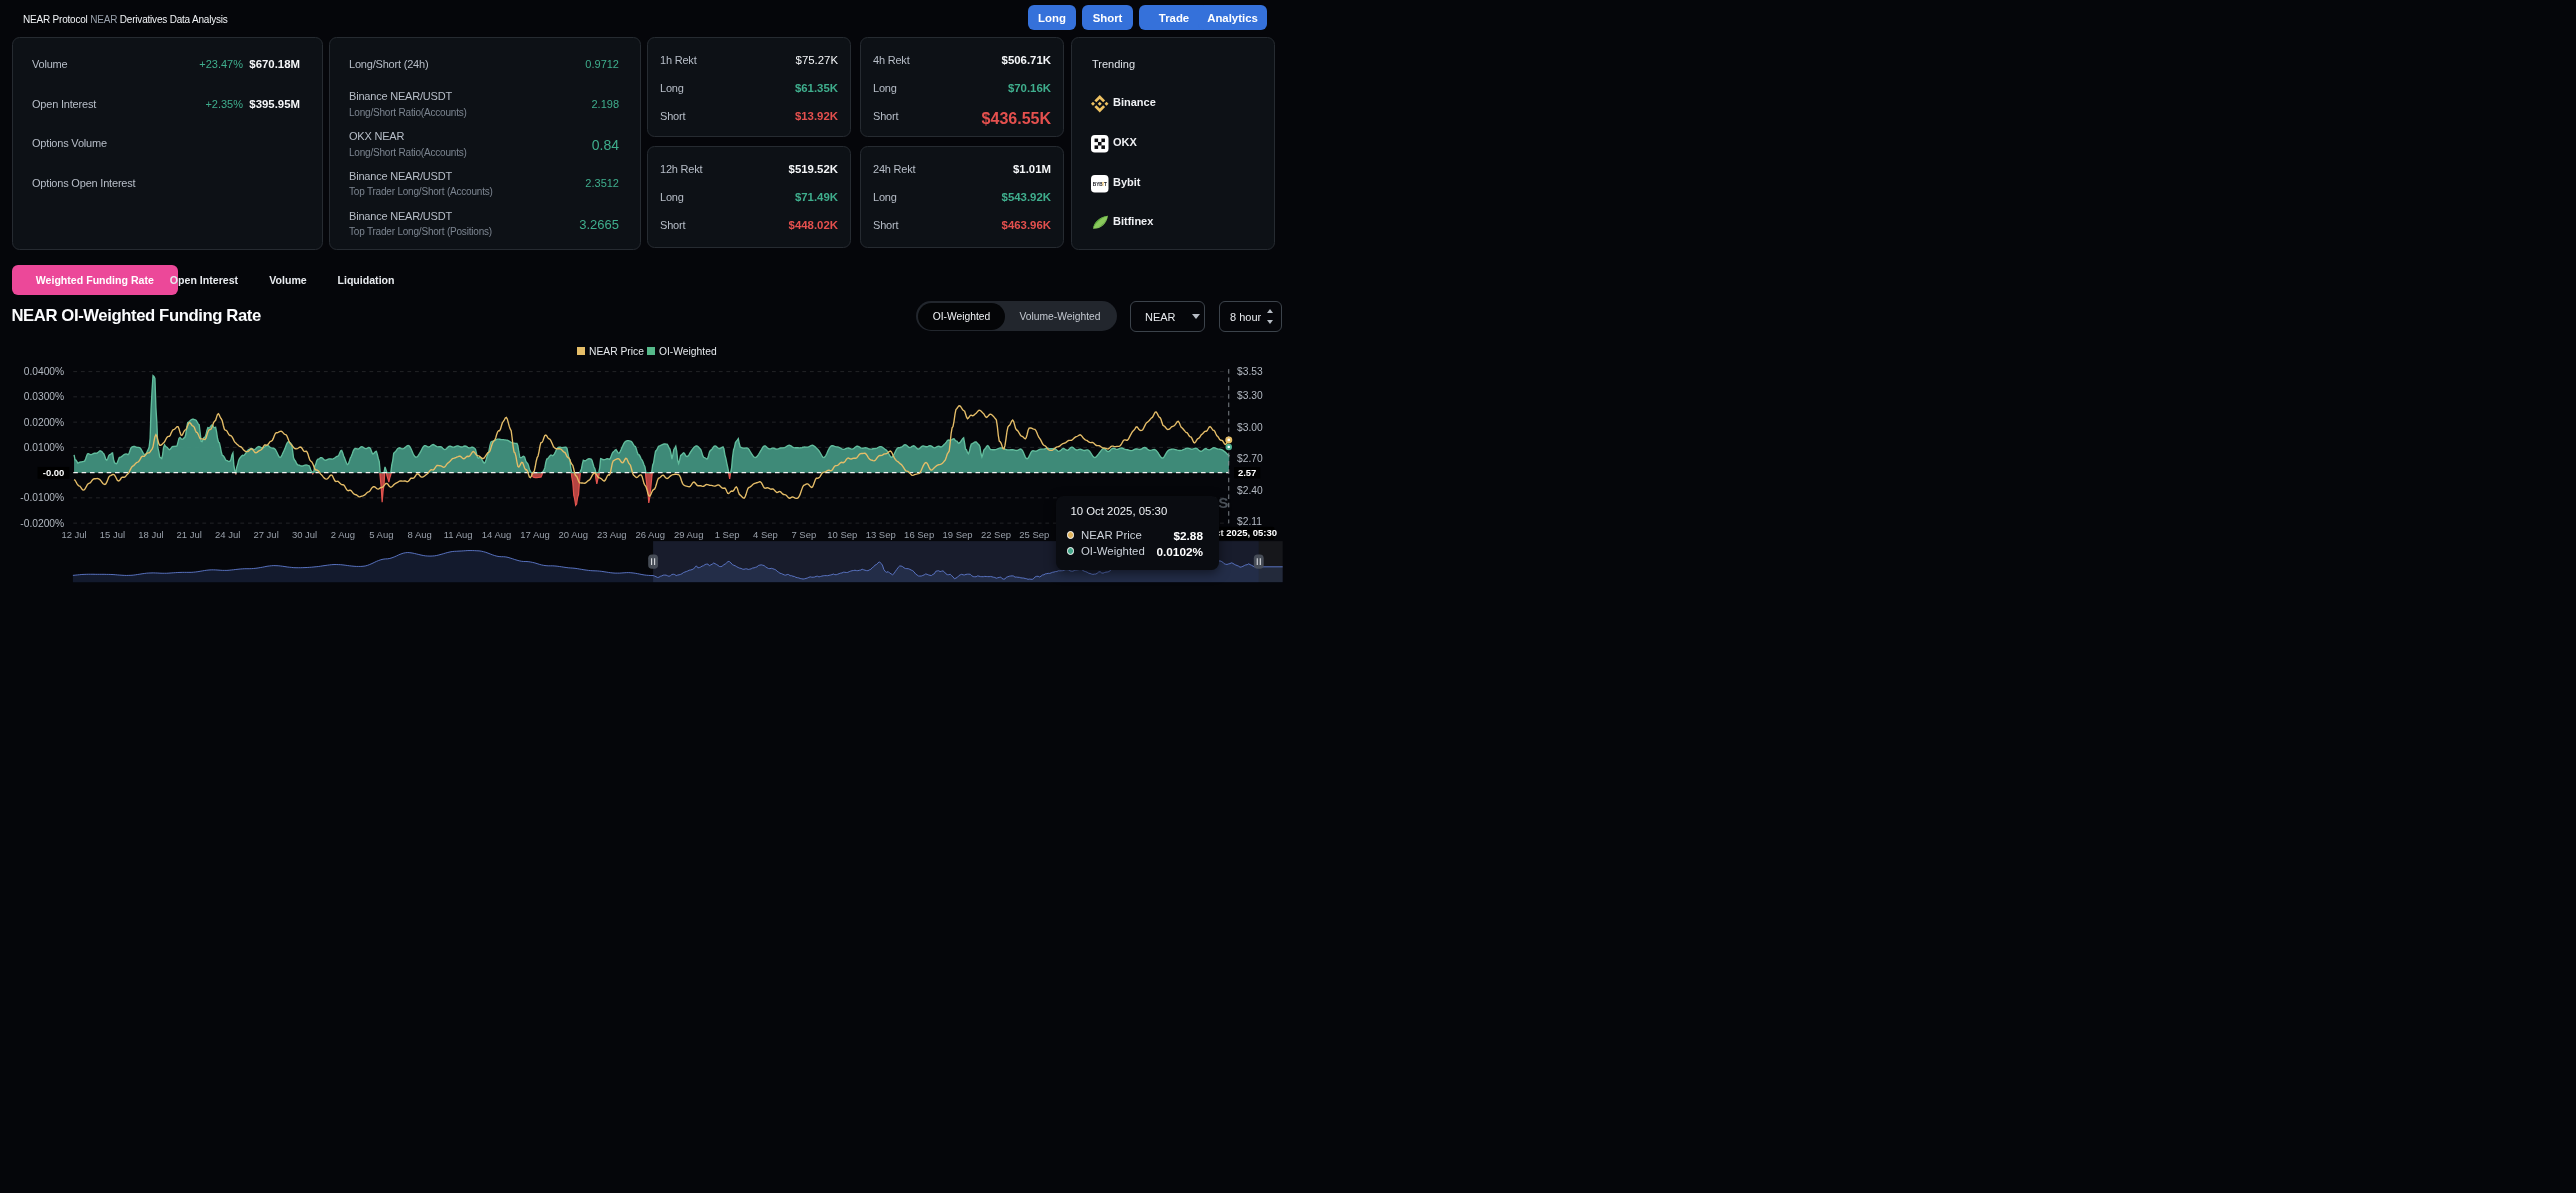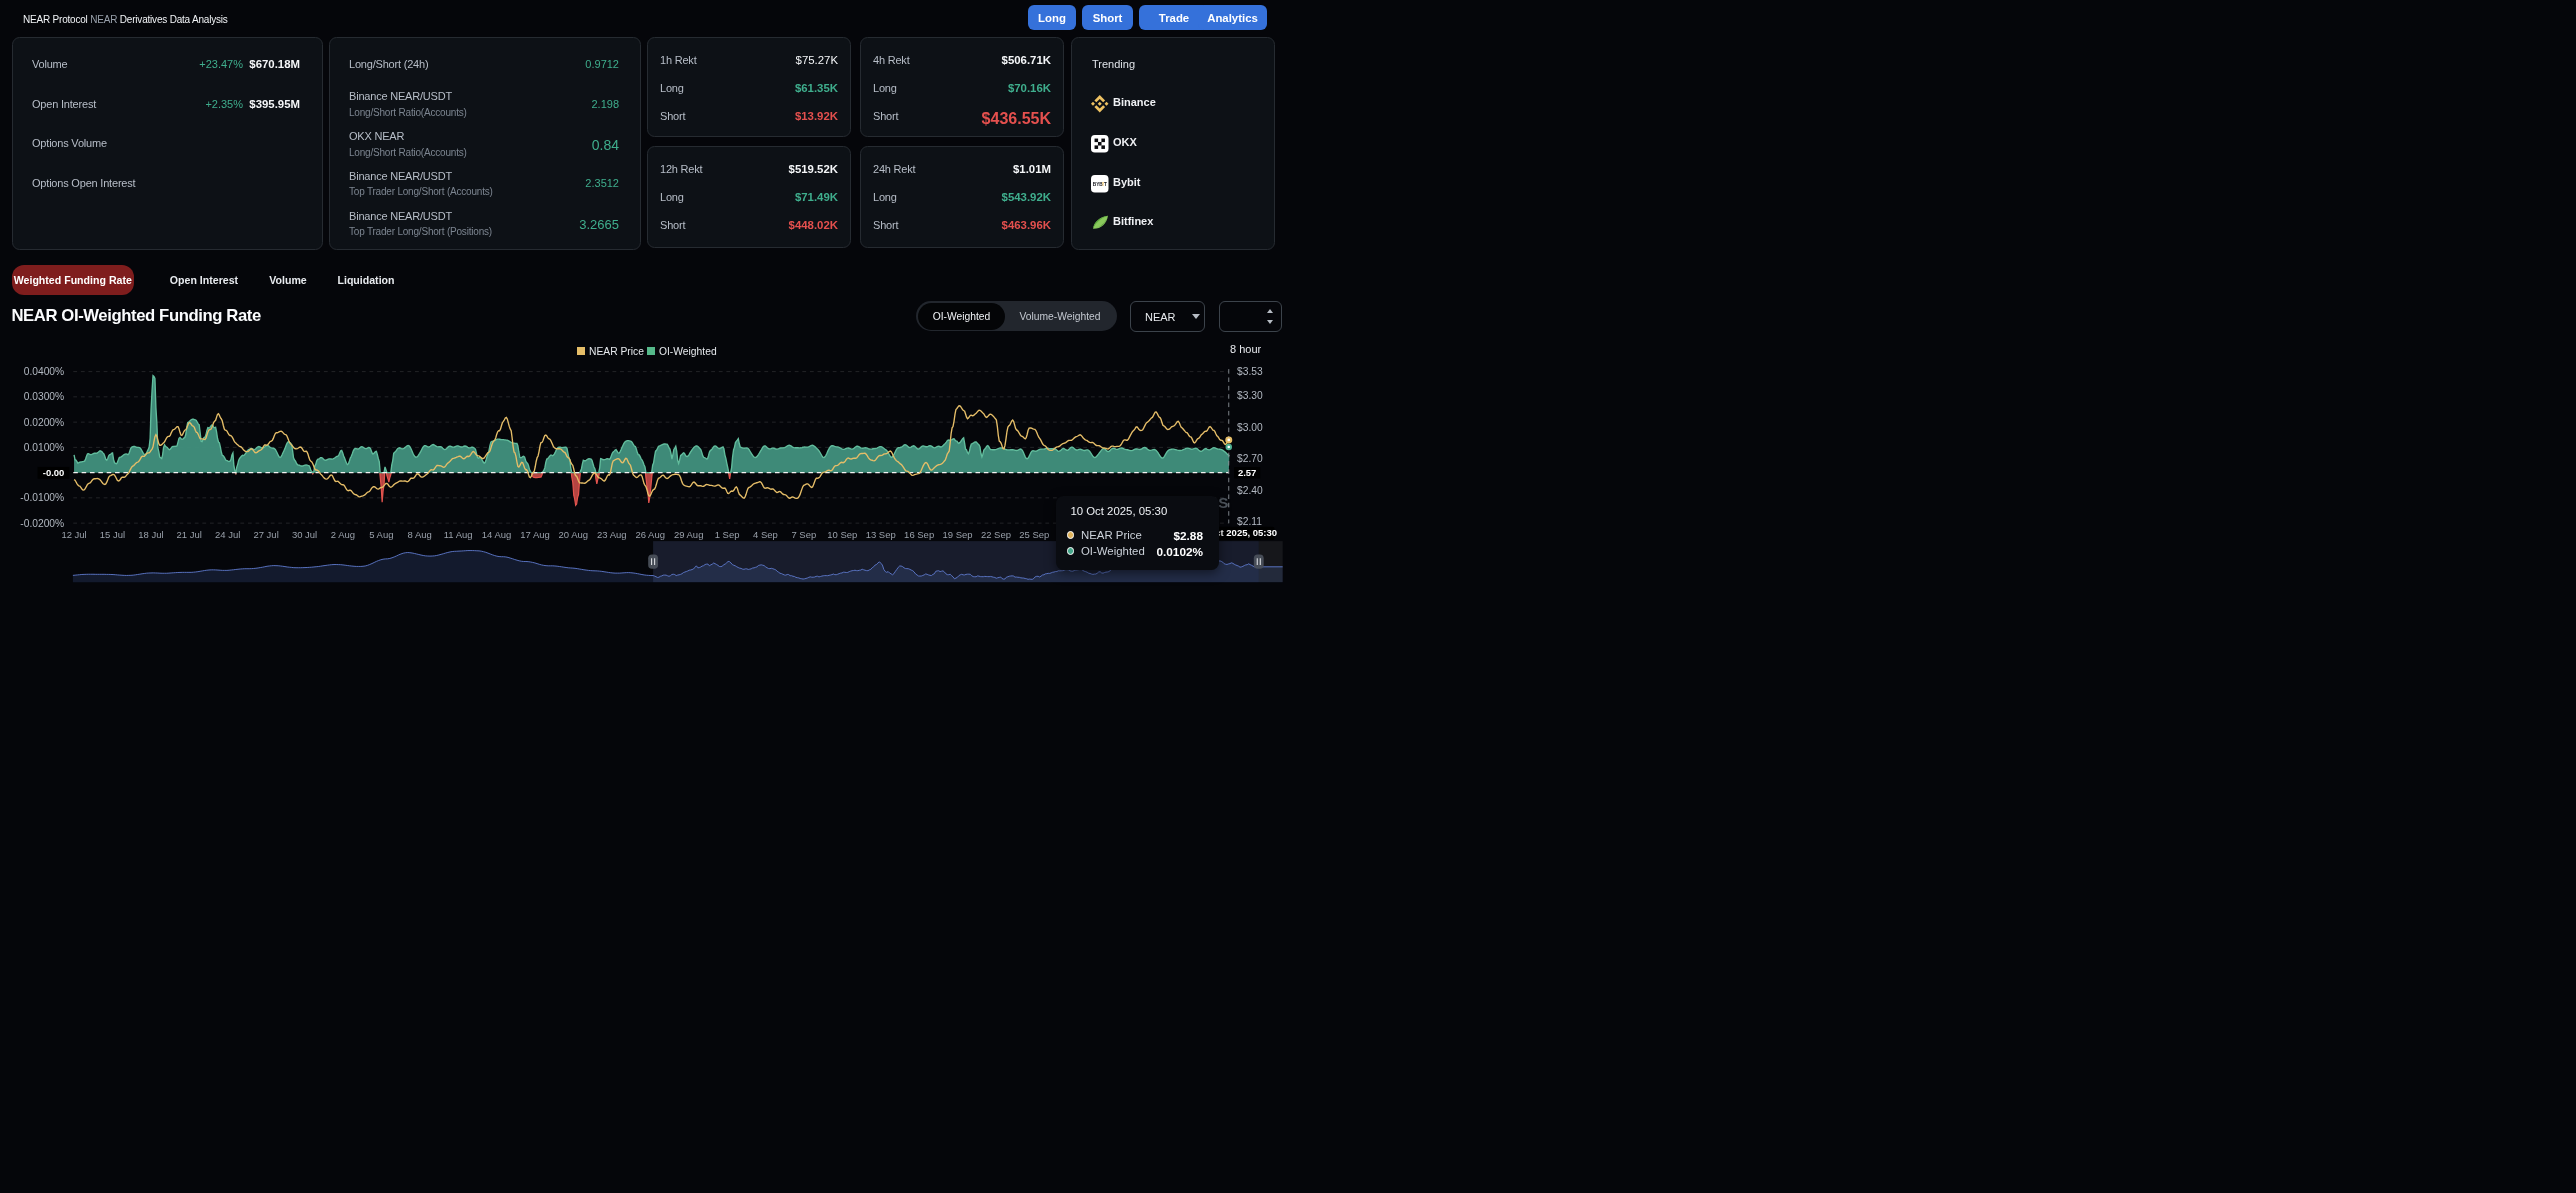--- a/index.html
+++ b/index.html
@@ -95,33 +95,33 @@
   </svg>
 <svg width="19" height="19" viewBox="0 0 32 32" style="position:absolute;left:1091px;top:213px">
     <path d="M3.5 26.5 C 16 27, 27 18, 28.5 4.5 C 18 6, 5.5 12, 3.5 26.5 Z" fill="#89c95c"></path>
     <path d="M3.5 26.5 C 14 25.5, 25 17, 28.5 4.5 C 25 17.5, 15 25.5, 3.5 26.5 Z" fill="#2f6b2f"></path>
     <path d="M3.5 26.5 C 5 15, 15 6.5, 28.5 4.5 C 17 8.5, 8 15.5, 3.5 26.5 Z" fill="#5da83f"></path>
   </svg>
 <div class="abs" style="left:1113px;top:96px;font-size:11px;font-weight:700;color:#eff1f4;">Binance</div>
 <div class="abs" style="left:1113px;top:136px;font-size:11px;font-weight:700;color:#eff1f4;">OKX</div>
 <div class="abs" style="left:1113px;top:176px;font-size:11px;font-weight:700;color:#eff1f4;">Bybit</div>
 <div class="abs" style="left:1113px;top:215px;font-size:11px;font-weight:700;color:#eff1f4;">Bitfinex</div>
-<div class="abs" style="left:11.8px;top:265px;width:122px;height:30px;background:#7f1d1d;border-radius:12px;display:flex;align-items:center;justify-content:center;color:#fff;font-weight:700;font-size:10.6px;">Weighted Funding Rate</div>
+<div class="abs" style="left:11.8px;top:265px;width:166px;height:30px;background:#ec4899;border-radius:6px;display:flex;align-items:center;justify-content:center;color:#fff;font-weight:700;font-size:10.6px;">Weighted Funding Rate</div>
 <div class="abs" style="left:204px;top:280px;transform:translate(-50%,-50%);color:#e8ebef;font-weight:700;font-size:10.6px;">Open Interest</div>
 <div class="abs" style="left:288px;top:280px;transform:translate(-50%,-50%);color:#e8ebef;font-weight:700;font-size:10.6px;">Volume</div>
 <div class="abs" style="left:366px;top:280px;transform:translate(-50%,-50%);color:#e8ebef;font-weight:700;font-size:10.6px;">Liquidation</div>
 <div class="abs" style="left:11.4px;top:306px;font-size:16.7px;letter-spacing:-0.4px;font-weight:700;color:#fbfcfe;">NEAR OI-Weighted Funding Rate</div>
 <div class="abs" style="left:916px;top:301px;width:201px;height:30px;background:#22262d;border-radius:15px;"></div>
 <div class="abs" style="left:918px;top:303px;width:87px;height:27px;background:#040507;border-radius:13.7px;display:flex;align-items:center;justify-content:center;color:#f0f2f5;font-size:10.3px;">OI-Weighted</div>
 <div class="abs" style="left:1004px;top:303px;width:112px;height:27px;display:flex;align-items:center;justify-content:center;color:#c3c8d0;font-size:10.3px;">Volume-Weighted</div>
 <div class="abs" style="left:1130px;top:301px;width:75px;height:31px;border:0.8px solid #3c434b;border-radius:6px;"></div>
 <div class="abs" style="left:1145px;top:311px;font-size:11px;color:#e8eaee;">NEAR</div>
 <div class="abs" style="left:1192px;top:314px;width:0;height:0;border-left:4.2px solid transparent;border-right:4.2px solid transparent;border-top:5px solid #b6bcc4;"></div>
 <div class="abs" style="left:1219px;top:301px;width:63px;height:31px;border:0.8px solid #3c434b;border-radius:6px;"></div>
-<div class="abs" style="left:1230px;top:311px;font-size:11px;color:#e8eaee;margin-top:32px;">8 hour</div>
+<div class="abs" style="left:1230px;top:311px;font-size:11px;color:#e8eaee;">8 hour</div>
 <div class="abs" style="left:1267px;top:309px;width:0;height:0;border-left:3.4px solid transparent;border-right:3.4px solid transparent;border-bottom:4.2px solid #b6bcc4;"></div>
 <div class="abs" style="left:1267px;top:320px;width:0;height:0;border-left:3.4px solid transparent;border-right:3.4px solid transparent;border-top:4.2px solid #b6bcc4;"></div>
 <div class="abs" style="left:577px;top:347px;width:8px;height:8px;background:#e5bd68;"></div>
 <div class="abs" style="left:589px;top:346px;font-size:10.3px;color:#e6e9ed;">NEAR Price</div>
 <div class="abs" style="left:647px;top:347px;width:8px;height:8px;background:#55b98a;"></div>
 <div class="abs" style="left:659px;top:346px;font-size:10.3px;color:#e6e9ed;">OI-Weighted</div>
 <svg width="1288" height="597" viewBox="0 0 1696 786" style="position:absolute;left:0;top:0;" font-family="Liberation Sans, sans-serif">
 <line x1="96.5" y1="489.3" x2="1618.0" y2="489.3" stroke="rgba(255,255,255,0.16)" stroke-width="1" stroke-dasharray="5,5"></line>
 <text x="84.5" y="494.0" font-size="13.5" fill="#b3b9c2" text-anchor="end" font-weight="400">0.0400%</text>
 <line x1="96.5" y1="522.5" x2="1618.0" y2="522.5" stroke="rgba(255,255,255,0.16)" stroke-width="1" stroke-dasharray="5,5"></line>

